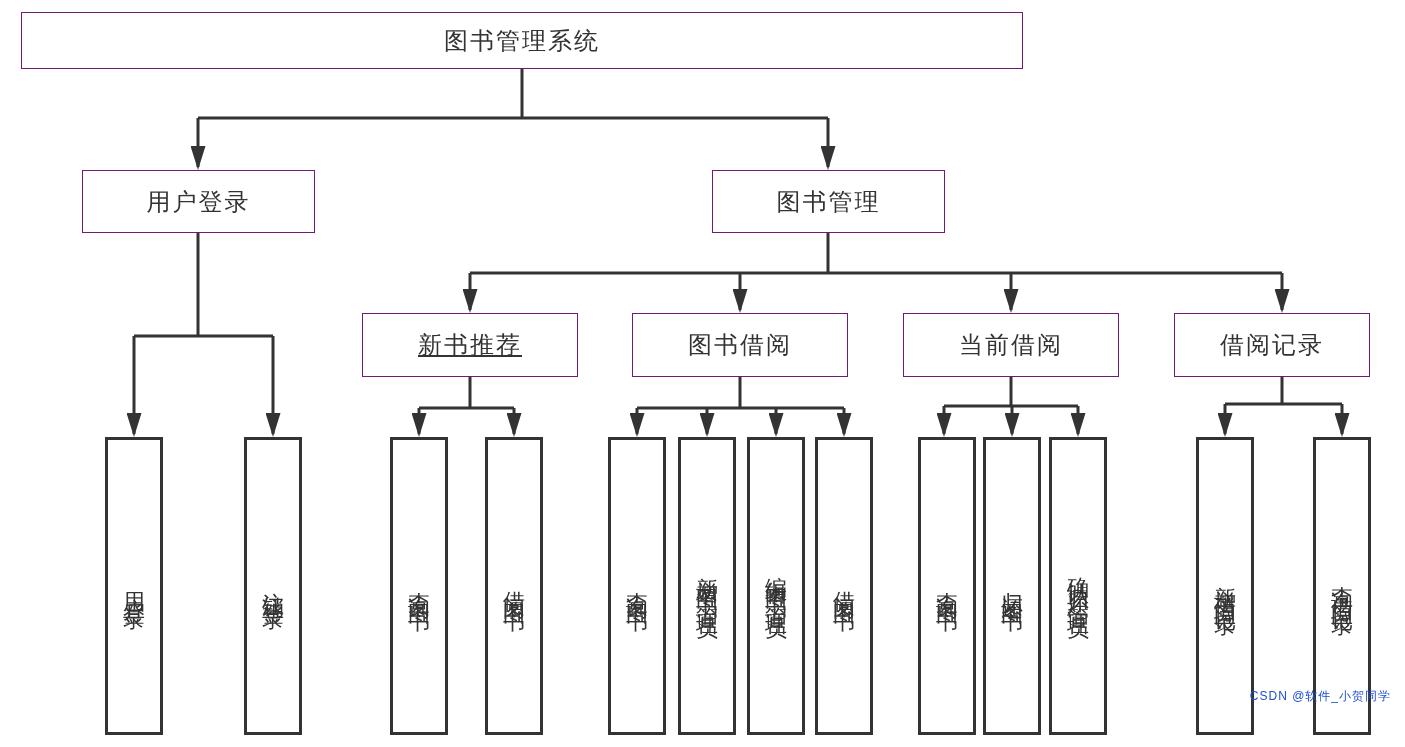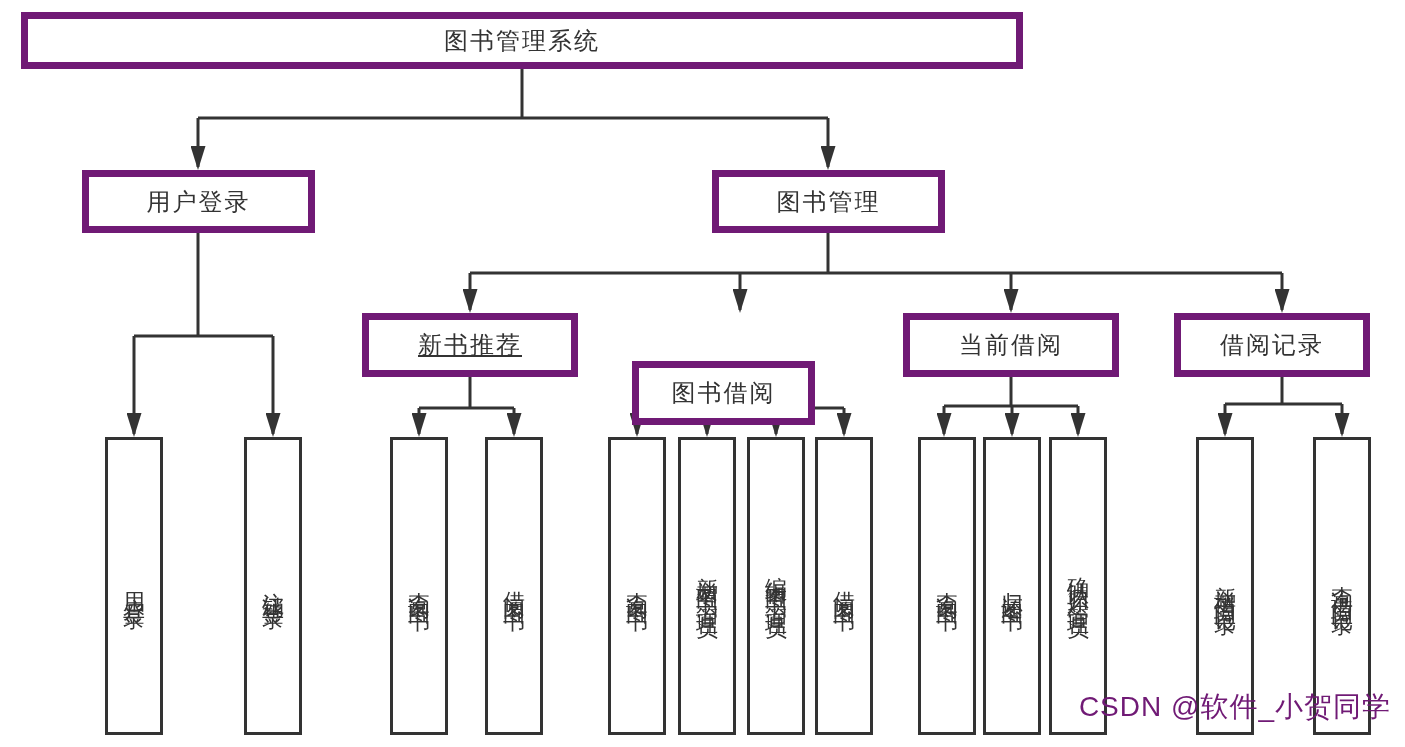--- a/index.html
+++ b/index.html
@@ -14,21 +14,21 @@
   .connector-svg {
     position: absolute;
     left: 0; top: 0;
     width: 1405px; height: 747px;
     z-index: 1;
   }
   .hbox {
     position: absolute;
     z-index: 2;
     box-sizing: border-box;
-    border: 7px solid #701a75;
+    border: 1px solid #701a75;
     background: #ffffff;
     display: flex;
     align-items: center;
     justify-content: center;
     font-size: 24px;
     color: #333333;
     letter-spacing: 2px;
     white-space: nowrap;
   }
   .vbox {
@@ -47,22 +47,22 @@
     font-size: 22px;
     line-height: 1;
     letter-spacing: 6px;
     color: #333333;
   }
   .watermark {
     position: absolute;
     z-index: 5;
     right: 14px;
     top: 688px;
-    font-size: 28px;
-    color: #701a75;
+    font-size: 12px;
+    color: #1d4ed8;
     letter-spacing: 1px;
     white-space: nowrap;
   }
 </style>
 </head>
 <body>
 
 <div class="canvas">
 
   <svg class="connector-svg" viewBox="0 0 1405 747" xmlns="http://www.w3.org/2000/svg" aria-hidden="true">
@@ -122,21 +122,21 @@
   <div class="hbox" style="left:82px; top:170px; width:233px; height:63px;">
     <span>用户登录</span>
   </div>
   <div class="hbox" style="left:712px; top:170px; width:233px; height:63px;">
     <span>图书管理</span>
   </div>
 
   <div class="hbox" style="left:362px; top:313px; width:216px; height:64px;text-decoration:underline;">
     <span>新书推荐</span>
   </div>
-  <div class="hbox" style="left:632px; top:313px; width:183px; height:64px;margin-top:48px;">
+  <div class="hbox" style="left:632px; top:313px; width:216px; height:64px;">
     <span>图书借阅</span>
   </div>
   <div class="hbox" style="left:903px; top:313px; width:216px; height:64px;">
     <span>当前借阅</span>
   </div>
   <div class="hbox" style="left:1174px; top:313px; width:196px; height:64px;">
     <span>借阅记录</span>
   </div>
 
   <div class="vbox" style="left:105px; top:437px; width:58px; height:298px;">

